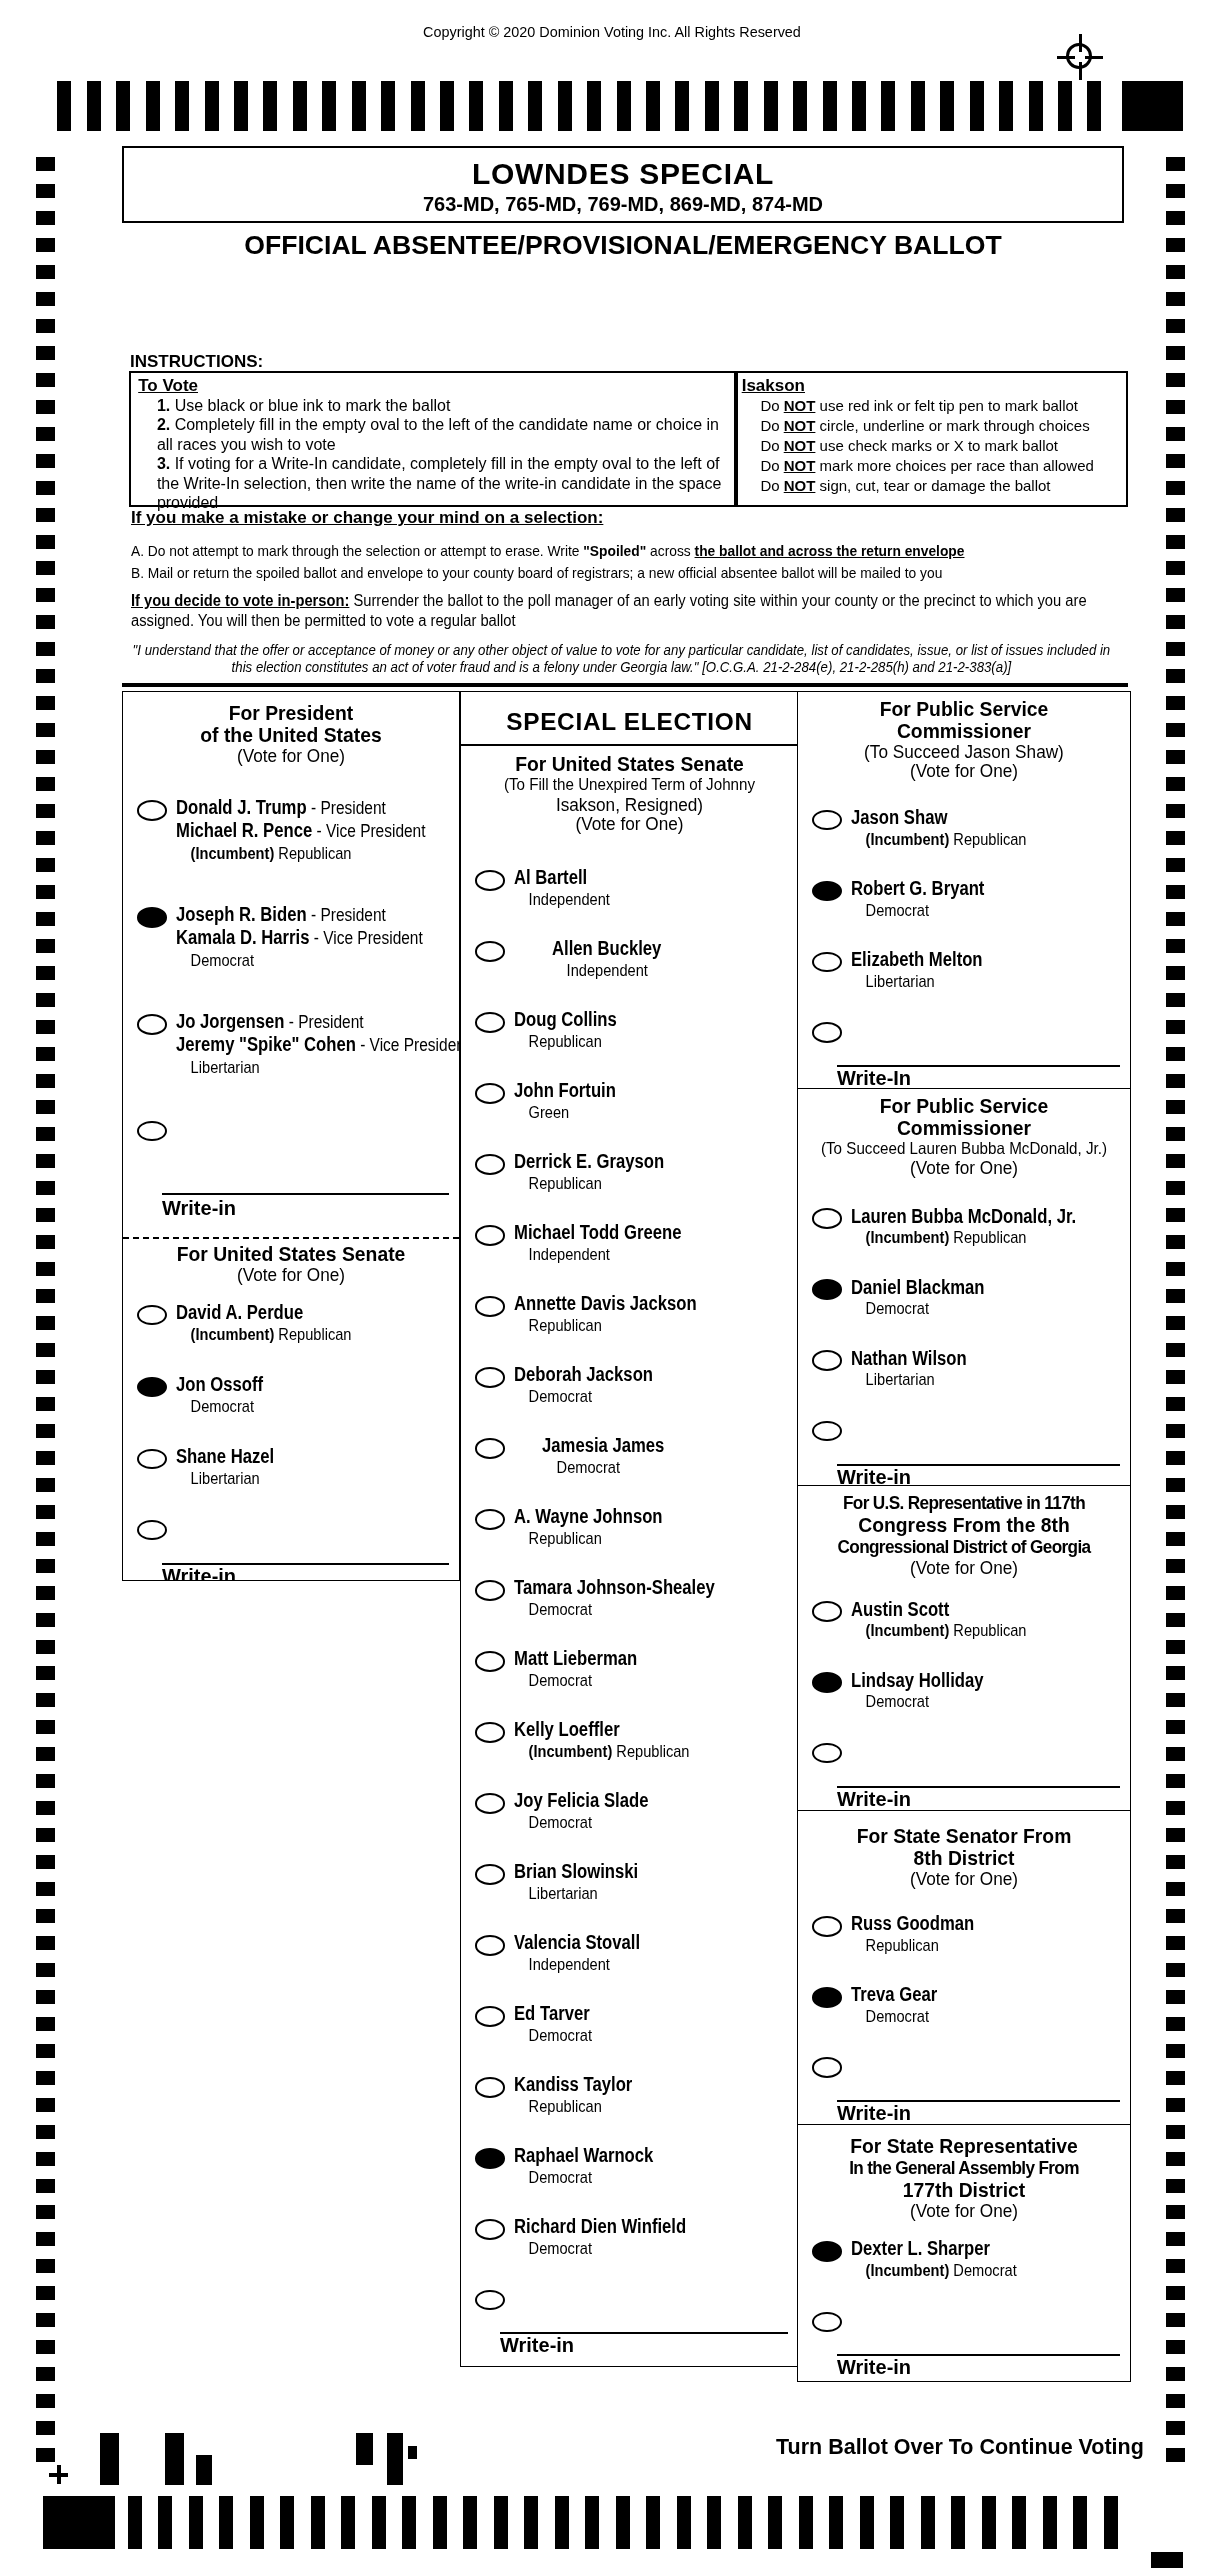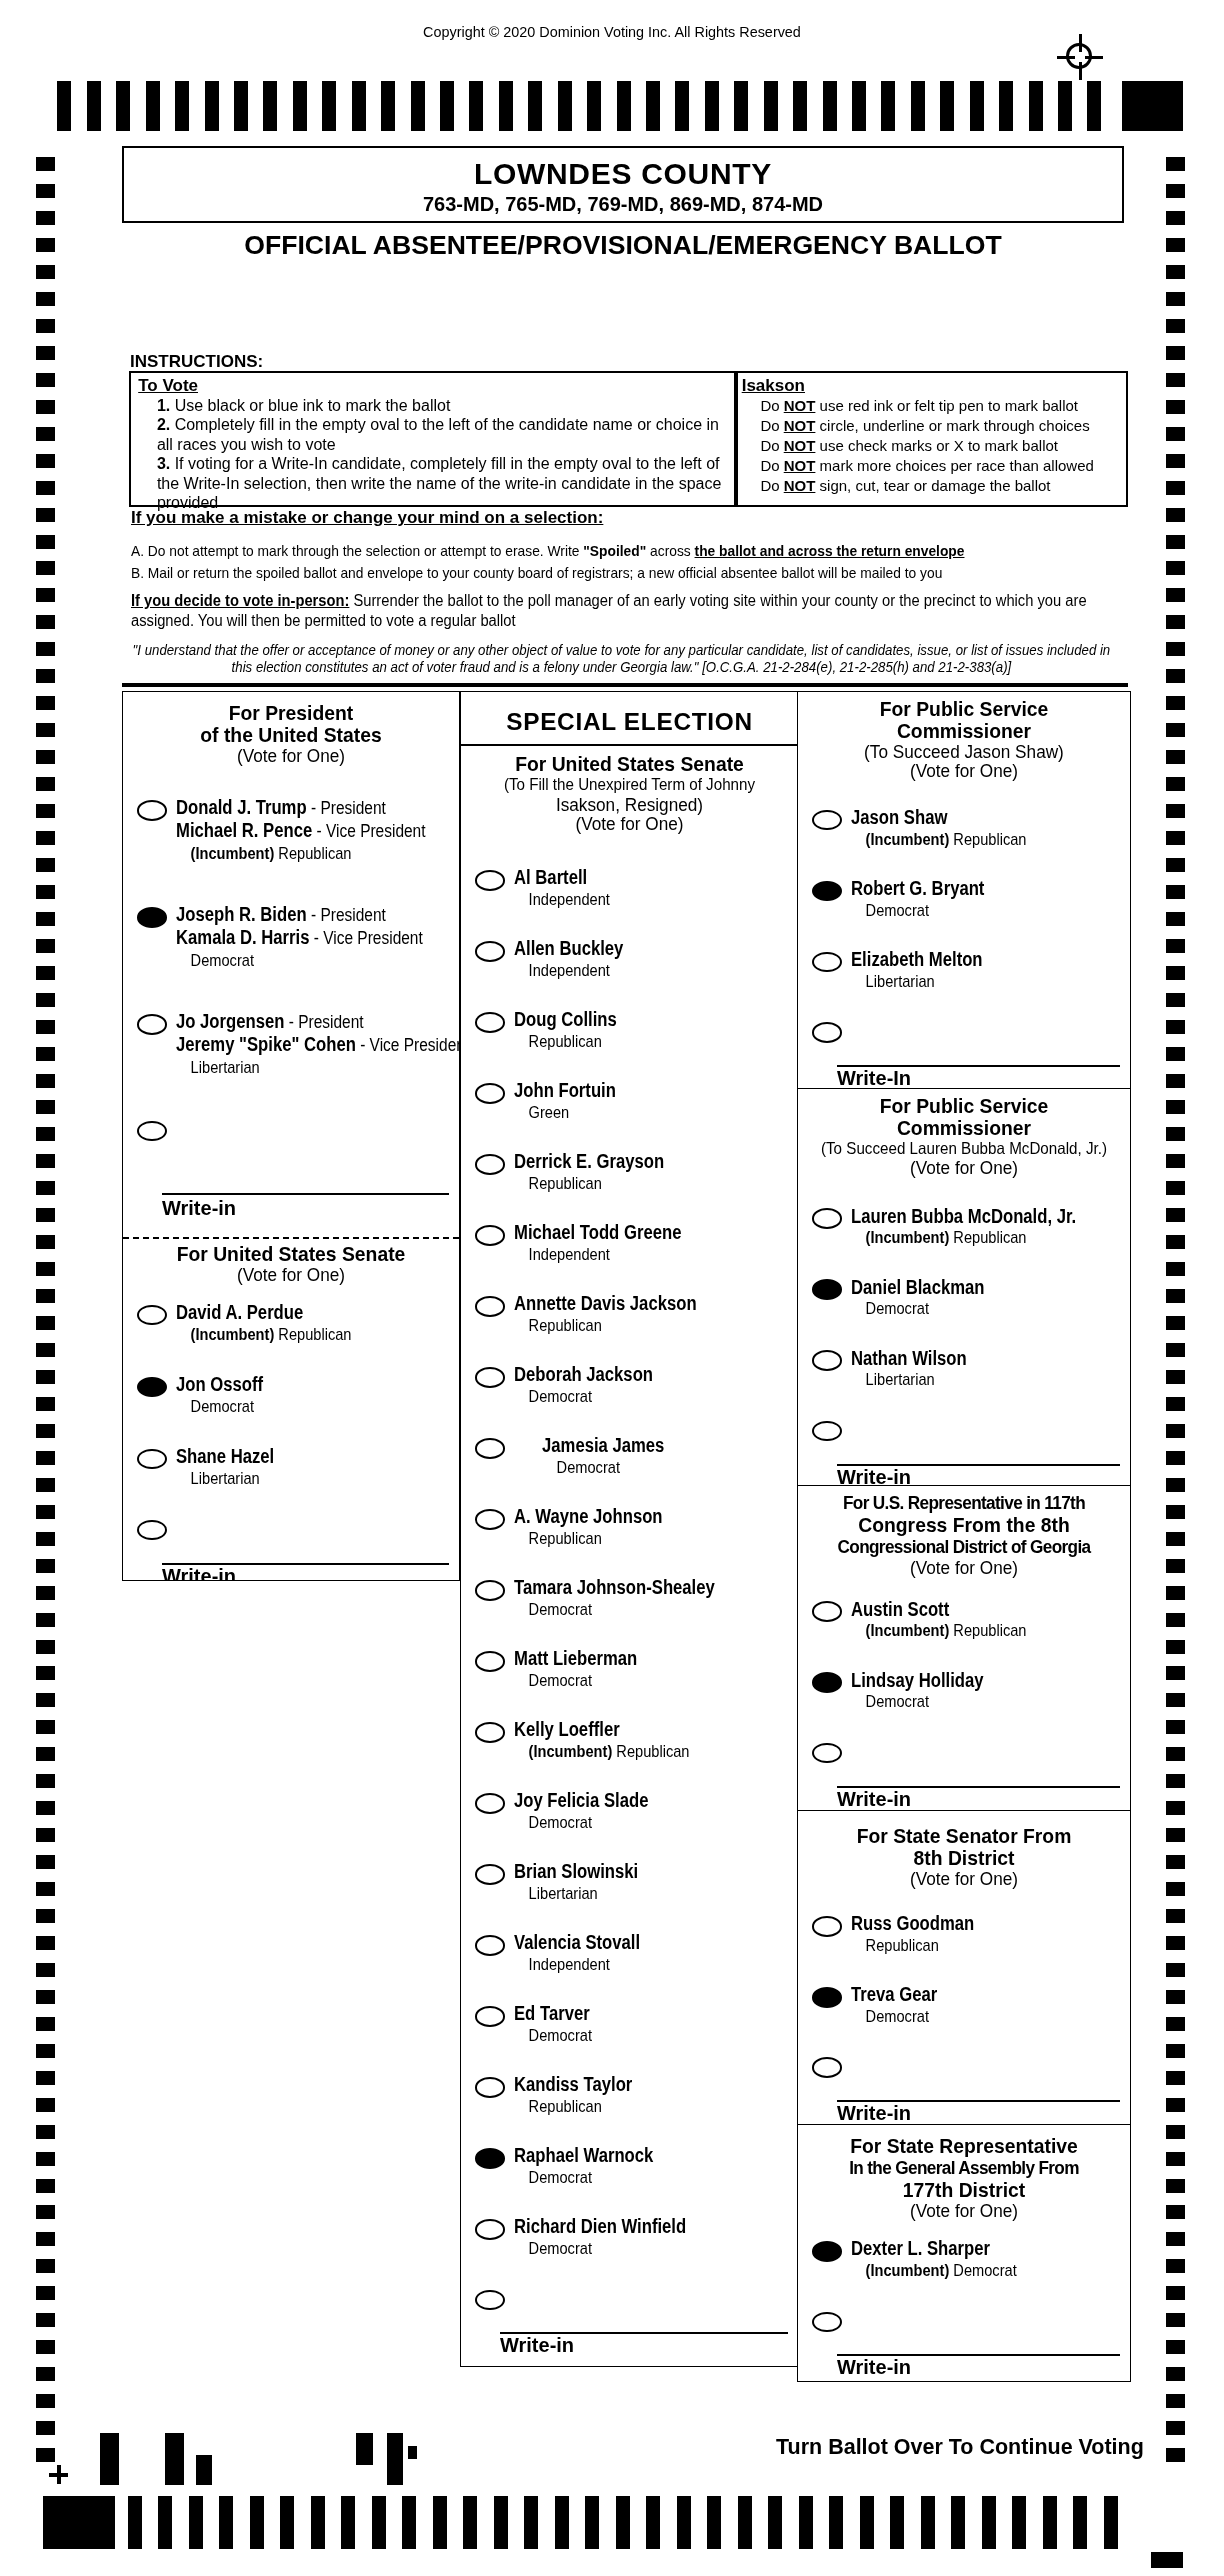--- a/index.html
+++ b/index.html
@@ -123,21 +123,21 @@
     <i class="v"></i>
       <i class="h"></i>
       <i class="circ"></i>
     <i class="sv1"></i>
       <i class="sv2"></i>
       <i class="sh1"></i>
       <i class="sh2"></i>
   </div>
 
   <div class="header-box">
-    <div class="county">LOWNDES COUNTY</div>
+    <div class="county">LOWNDES SPECIAL</div>
     <div class="precincts">763-MD, 765-MD, 769-MD, 869-MD, 874-MD</div>
   </div>
 
   <div class="ballot-type">OFFICIAL ABSENTEE/PROVISIONAL/EMERGENCY BALLOT</div>
 
 
   <div class="instructions-label">INSTRUCTIONS:</div>
 
   <div class="tovote-box">
     <div class="box-title">To Vote</div>
@@ -254,21 +254,21 @@
         </div>
         <div class="ct-vote">(Vote for One)</div>
         <div class="rows">
           <div class="cand-row" style="height: 71px;">
             <span class="oval"></span>
             <div class="ctext">
               <div class="nline"><span class="name">Al Bartell</span></div>
               <div class="party-line">Independent</div>
             </div>
           </div>
-          <div class="cand-row" style="height: 71px;">
+          <div class="cand-row" style="height: 71px; padding-left: 38px;">
             <span class="oval"></span>
             <div class="ctext">
               <div class="nline"><span class="name">Allen Buckley</span></div>
               <div class="party-line">Independent</div>
             </div>
           </div>
           <div class="cand-row" style="height: 71px;">
             <span class="oval"></span>
             <div class="ctext">
               <div class="nline"><span class="name">Doug Collins</span></div>

